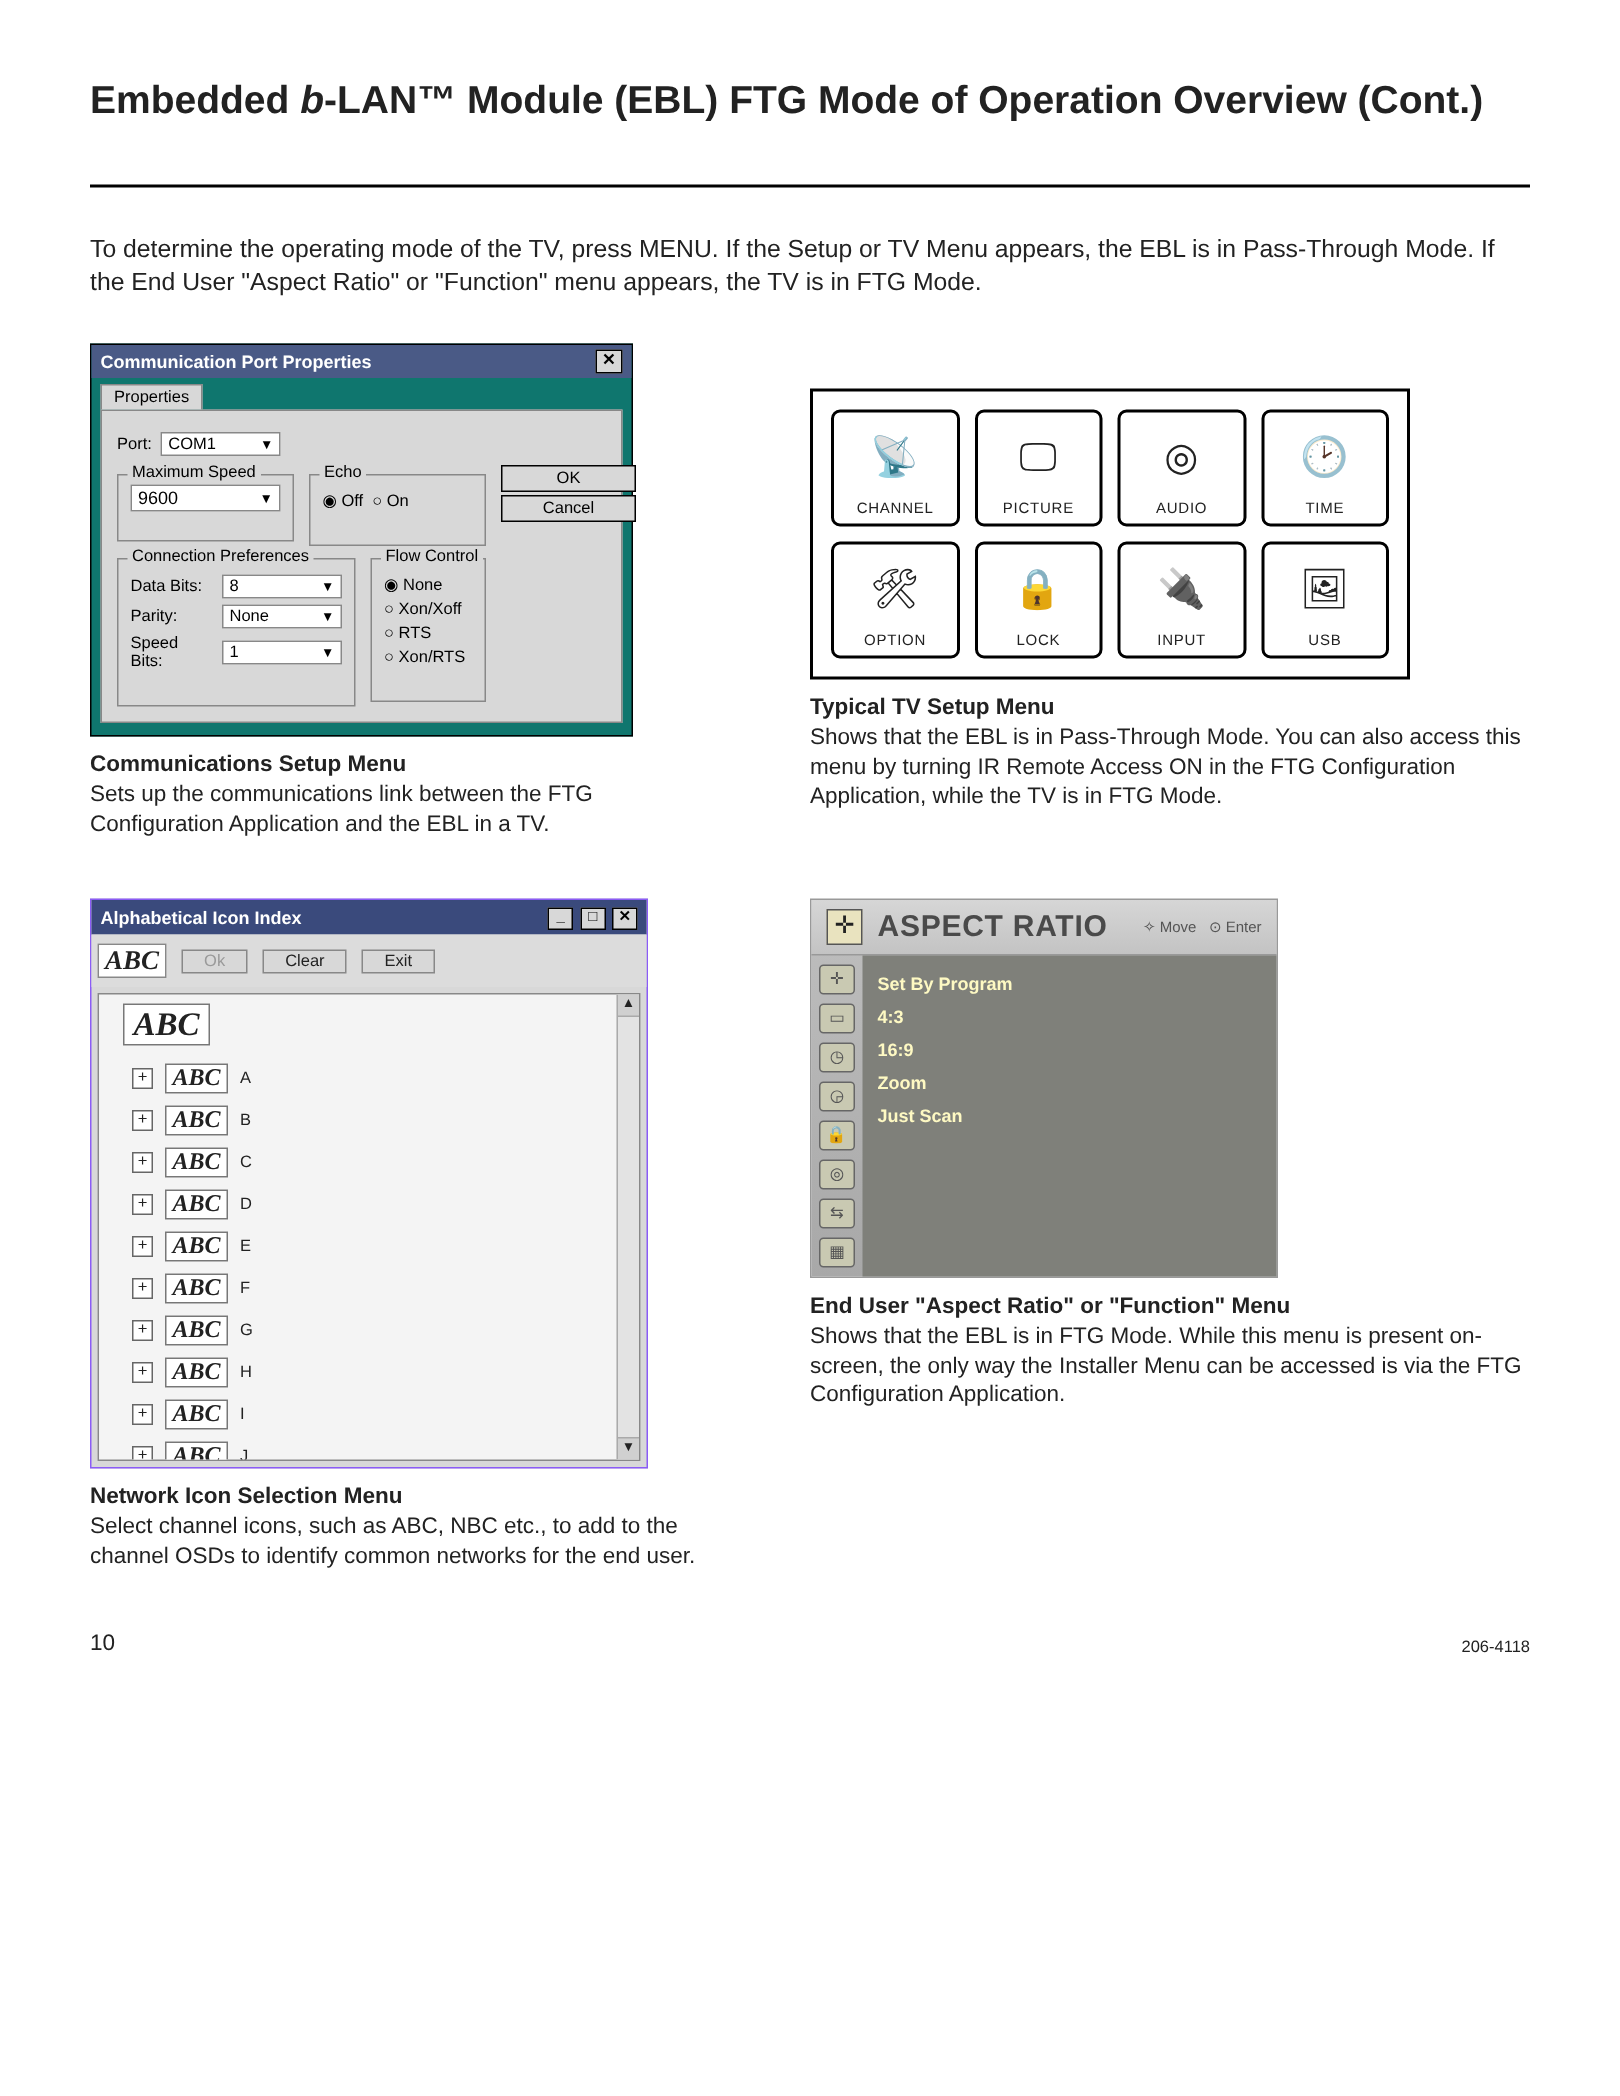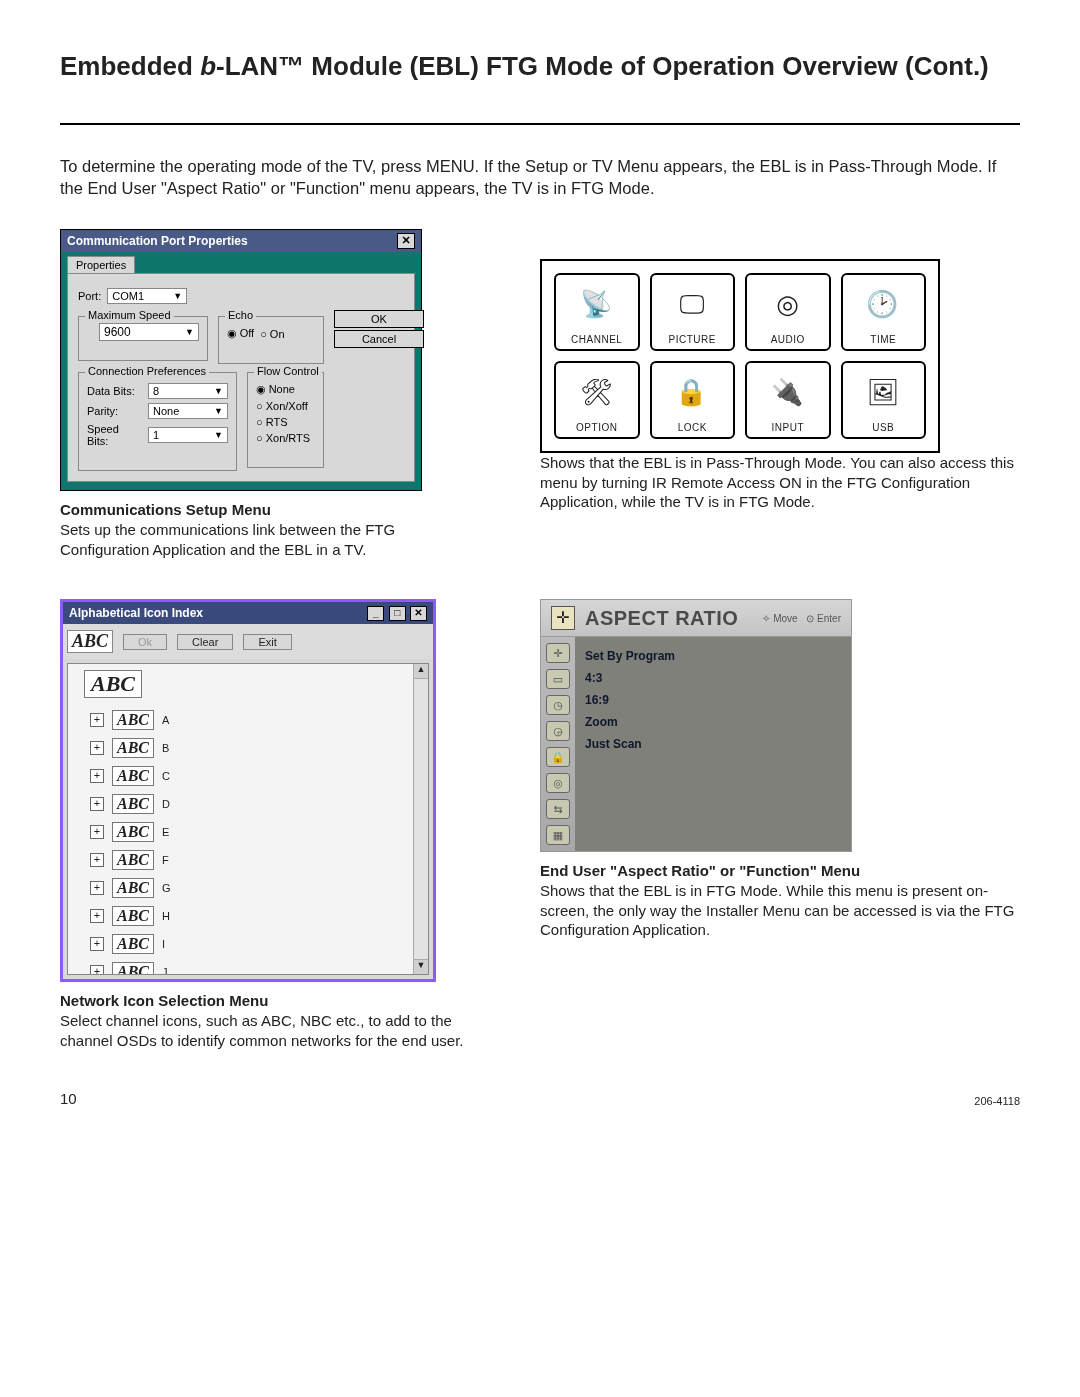--- a/index.html
+++ b/index.html
@@ -80,21 +80,21 @@
     border: 1px solid #888;
     border-bottom: none;
     padding: 2px 8px;
     font-size: 11px;
   }
   .win95 .panel { border: 1px solid #888; margin: 0 6px 8px 6px; padding: 10px; background:#d8d8d8; }
   .fieldset { border:1px solid #888; padding: 6px 8px 19px 8px; margin-top:8px; position:relative; }
   .fieldset > .legend { position:absolute; top:-8px; left:6px; background:#d8d8d8; padding:0 3px; font-size:11px; }
   .frow { display:flex; align-items:center; gap:6px; margin:4px 0; font-size:11px; }
   .sel { background:#fff; border:1px solid #888; padding:1px 4px; width:70px; display:flex; justify-content:space-between; align-items:center; }
-  .sel.wide { width:90px;margin-left:12px; }
+  .sel.wide { width:90px; }
   .caret { font-size:9px; }
   .btn95 { background:#d8d8d8; border:1px solid #000; padding:2px 14px; font-size:11px; margin:2px 0; display:block; width:60px; text-align:center; }
   .radio::before { content:"○ "; }
   .radio.on::before { content:"◉ "; }
 
   
   .tvmenu {
     border: 2px solid #000;
     width: 400px;
     padding:0;
@@ -114,21 +114,21 @@
     justify-content:flex-end;
     padding-bottom:4px;
     font-size:10px;
     letter-spacing:0.5px;
   }
   .tvcell .ic { flex:1; display:flex; align-items:center; justify-content:center; font-size:26px; }
 
   
   .iconwin {
     width: 370px;
-    border:3px solid #8b5cf6;
+    border:1px solid #8b5cf6;
     background:#d8d8d8;
   }
   .iconwin .titlebar {
     background:#3a4a7c;
     color:#fff;
     font-weight:bold;
     font-size:12px;
     padding:3px 6px;
     display:flex;
     justify-content:space-between;
@@ -196,21 +196,21 @@
     padding:6px 10px;
     background: linear-gradient(#d6d6d6,#c3c3c3);
     border-bottom:1px solid #999;
   }
   .osd .osdhead .ico { width:22px; height:22px; border:1px solid #555; background:#e9e3bf; text-align:center; line-height:22px; font-size:16px; }
   .osd .osdhead .t { font-weight:bold; font-size:20px; color:#4a4a4a; letter-spacing:0.5px; }
   .osd .osdhead .hints { margin-left:auto; font-size:10px; color:#555; }
   .osd .body { display:flex; }
   .osd .side { width:34px; padding:6px 0; display:flex; flex-direction:column; gap:6px; align-items:center; }
   .osd .side .sic { width:22px;height:18px;border:1px solid #666;background:#c9c9b2;border-radius:3px;font-size:11px;text-align:center;line-height:18px;color:#555; }
-  .osd .opts { flex:1; background:#7f807a; color:#0f172a; padding:8px 10px; min-height:150px;}
+  .osd .opts { flex:1; background:#7f807a; color:#fef9c3; padding:8px 10px; min-height:150px;}
   .osd .opts .opt { padding:4px 0; font-weight:bold; font-size:12px; }
 
 </style>
 </head>
 <body>
 
 <div class="page">
 
   <h1 class="title">
     <span>Embedded </span><span class="italic">b</span><span>-LAN™ Module (EBL) FTG Mode of Operation Overview (Cont.)</span>
@@ -348,20 +348,21 @@
           </div>
           <div class="tvcell">
             <div class="ic">🔌</div>
             <div>INPUT</div>
           </div>
           <div class="tvcell">
             <div class="ic">🖼</div>
             <div>USB</div>
           </div>
         </div>
+      <div class="caption-title">Typical TV Setup Menu</div>
       <div class="caption-text">Shows that the EBL is in Pass-Through Mode. You can also access this menu by turning IR Remote Access ON in the FTG Configuration Application, while the TV is in FTG Mode.</div>
     </div>
   </div>
 
   <div class="row">
     <div class="col" style="flex:0 0 420px">
       <div class="iconwin">
         <div class="titlebar">
           <span>Alphabetical Icon Index</span>
           <span class="winbtns">

